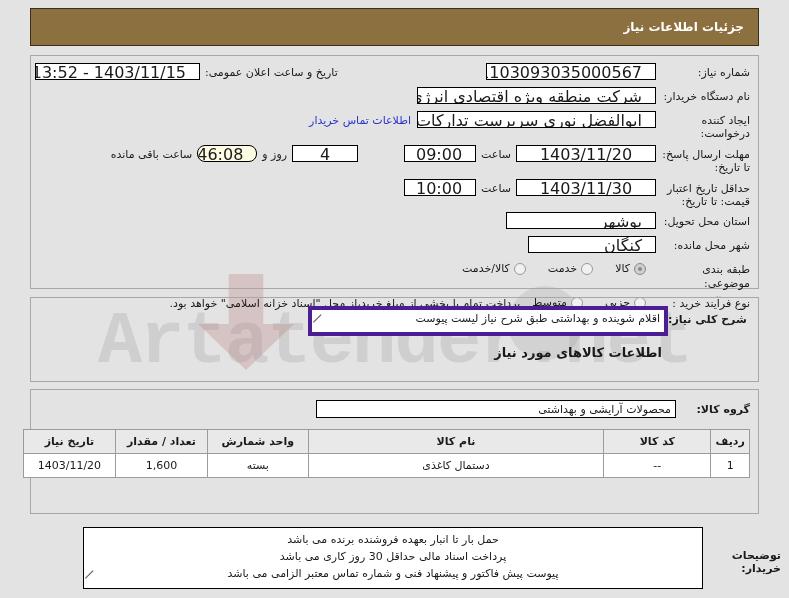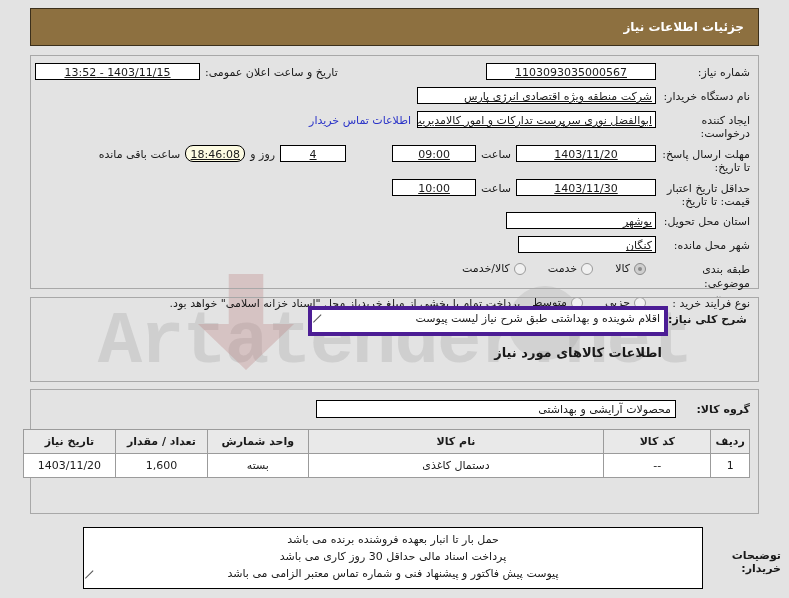--- a/index.html
+++ b/index.html
@@ -110,27 +110,26 @@
     font-size: 11px;
     color: #1a1a1a;
     padding-top: 3px;
     line-height: 1.22;
   }
   .fld {
     border: 1px solid #000;
     background: #fff;
     height: 17px;
     line-height: 17px;
-    font-size: 11px;
-    box-sizing: border-box;
-    padding: 0 3px;
+    font-size: 16px;
+    box-sizing: border-box;
+    padding: 0 13px;
     text-align: center;
     overflow: hidden;
     white-space: nowrap;
-    text-decoration: underline;
   }
   .fld.rt { text-align: right; }
   .fld.yellow { background: #fdfbe2; }
   .inline-lbl {
     font-size: 11px;
     padding: 3px 5px 0 5px;
     white-space: nowrap;
   }
   .link {
     color: #2b34c8;
@@ -139,25 +138,25 @@
     text-decoration: none;
     cursor: pointer;
     white-space: nowrap;
   }
 
   
   .w-need-no   { width: 170px; }
   .w-org       { width: 239px; }
   .w-creator   { width: 239px; }
   .w-date      { width: 140px; }
-  .w-time      { width:  84px; }
+  .w-time      { width:  72px; }
   .w-days      { width:  66px; }
   .w-clock     { width:  60px; border-radius: 8px; }
   .w-prov      { width: 150px; }
-  .w-city      { width: 138px; }
+  .w-city      { width: 128px; }
   .w-ann       { width: 165px; }
 
   .spacer { flex: 1 1 auto; }
 
   
   .radio-wrap {
     display: flex;
     align-items: center;
     padding-top: 2px;
   }

